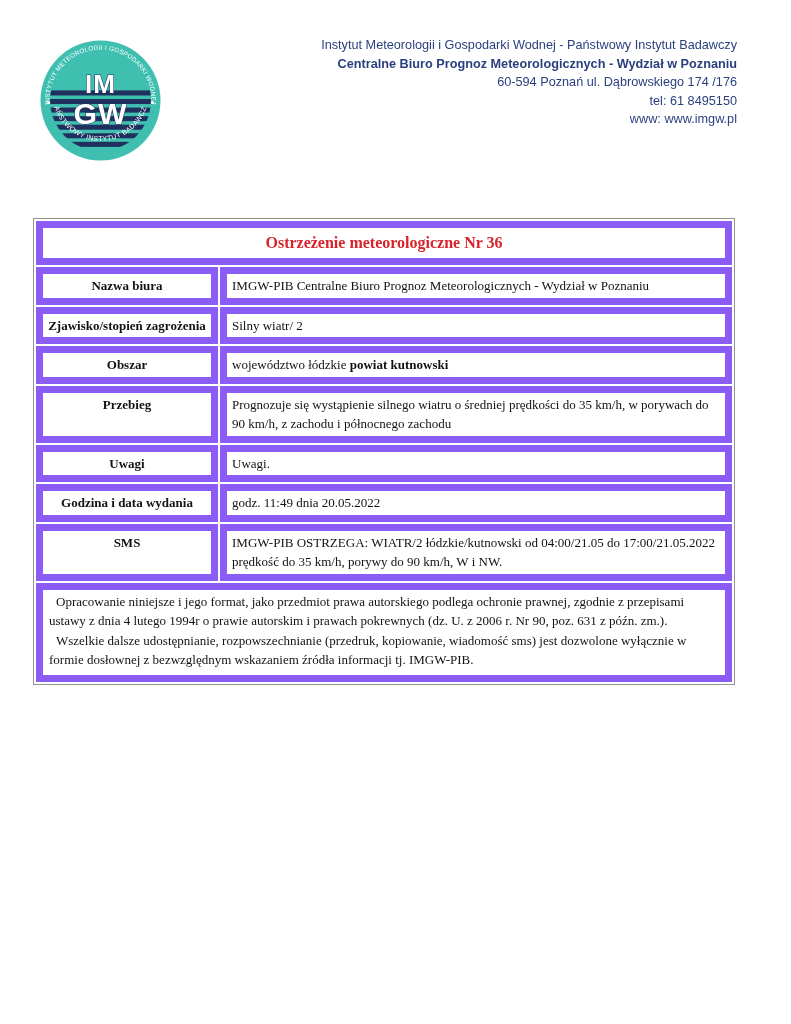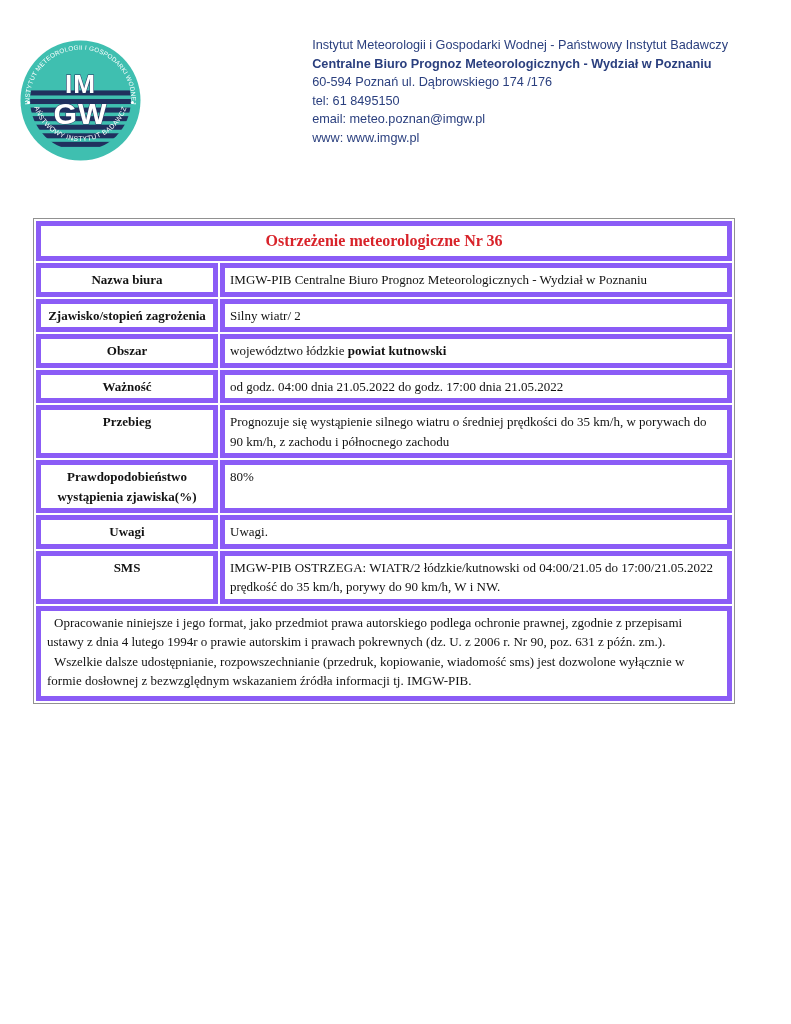--- a/index.html
+++ b/index.html
@@ -9,27 +9,27 @@
     overflow: hidden;
   }
   .page {
     position: relative;
     width: 791px; height: 1024px;
     background: #ffffff;
   }
   
   .logo-wrap {
     position: absolute;
-    left: 20px; top: 40px;
+    left: 40px; top: 40px;
     width: 121px; height: 121px;
   }
   .letterhead-text {
     position: absolute;
-    top: 36px; right: 63px;
-    text-align: left;
+    top: 36px; right: 54px;
+    text-align: right;
     font-family: "Liberation Sans", sans-serif;
     font-size: 12.7px;
     line-height: 18.6px;
     color: #2a3f7e;
     white-space: nowrap;
   }
   .letterhead-text .bold { font-weight: bold; }
   
   table.warning {
     position: absolute;
@@ -38,21 +38,21 @@
     border-collapse: separate;
     border-spacing: 2px;
     border: 1px solid #919191;
     table-layout: fixed;
     background: #ffffff;
     color: #121212;
     font-family: "Liberation Serif", serif;
     font-size: 13px;
   }
   table.warning td {
-    border: 5px solid #8b5cf6;
+    border: 7px solid #8b5cf6;
     vertical-align: top;
     overflow: hidden;
   }
   td.title-cell {
     text-align: center;
     color: #d8232a;
     font-weight: bold;
     font-size: 16px;
     line-height: 22px;
     padding: 4px 4px;
@@ -110,21 +110,20 @@
       <circle cx="8.5" cy="62" r="1.5" fill="#ffffff"></circle>
       <circle cx="111.5" cy="62" r="1.5" fill="#ffffff"></circle>
     </svg>
   </div>
 
   <div class="letterhead-text">
     <div>Instytut Meteorologii i Gospodarki Wodnej - Państwowy Instytut Badawczy</div>
     <div class="bold">Centralne Biuro Prognoz Meteorologicznych - Wydział w Poznaniu</div>
     <div>60-594 Poznań ul. Dąbrowskiego 174 /176</div>
     <div>tel: 61 8495150</div>
-    <div>email: meteo.poznan@imgw.pl</div>
     <div>www: www.imgw.pl</div>
   </div>
 
   <table class="warning">
     <colgroup>
         <col style="width:182px">
         <col>
       </colgroup>
     <tbody>
       <tr>
@@ -136,34 +135,30 @@
       </tr>
       <tr>
         <td class="lbl">Zjawisko/stopień zagrożenia</td>
         <td class="val">Silny wiatr/ 2</td>
       </tr>
       <tr>
         <td class="lbl">Obszar</td>
         <td class="val"><span>województwo łódzkie</span> <span class="b">powiat kutnowski</span></td>
       </tr>
       <tr>
-        <td class="lbl">Ważność</td>
-        <td class="val">od godz. 04:00 dnia 21.05.2022 do godz. 17:00 dnia 21.05.2022</td>
-      </tr>
-      <tr>
         <td class="lbl">Przebieg</td>
         <td class="val">Prognozuje się wystąpienie silnego wiatru o średniej prędkości do 35 km/h, w porywach do 90 km/h, z zachodu i północnego zachodu</td>
       </tr>
       <tr>
-        <td class="lbl">Prawdopodobieństwo wystąpienia zjawiska(%)</td>
-        <td class="val">80%</td>
+        <td class="lbl">Uwagi</td>
+        <td class="val">Uwagi.</td>
       </tr>
       <tr>
-        <td class="lbl">Uwagi</td>
-        <td class="val">Uwagi.</td>
+        <td class="lbl">Godzina i data wydania</td>
+        <td class="val">godz. 11:49 dnia 20.05.2022</td>
       </tr>
       <tr>
         <td class="lbl">SMS</td>
         <td class="val">IMGW-PIB OSTRZEGA: WIATR/2 łódzkie/kutnowski od 04:00/21.05 do 17:00/21.05.2022 prędkość do 35 km/h, porywy do 90 km/h, W i NW.</td>
       </tr>
       <tr>
         <td class="footer-cell" colspan="2">
           <p>Opracowanie niniejsze i jego format, jako przedmiot prawa autorskiego podlega ochronie prawnej, zgodnie z przepisami ustawy z dnia 4 lutego 1994r o prawie autorskim i prawach pokrewnych (dz. U. z 2006 r. Nr 90, poz. 631 z późn. zm.).</p>
           <p>Wszelkie dalsze udostępnianie, rozpowszechnianie (przedruk, kopiowanie, wiadomość sms) jest dozwolone wyłącznie w formie dosłownej z bezwzględnym wskazaniem źródła informacji tj. IMGW-PIB.</p>
         </td>

